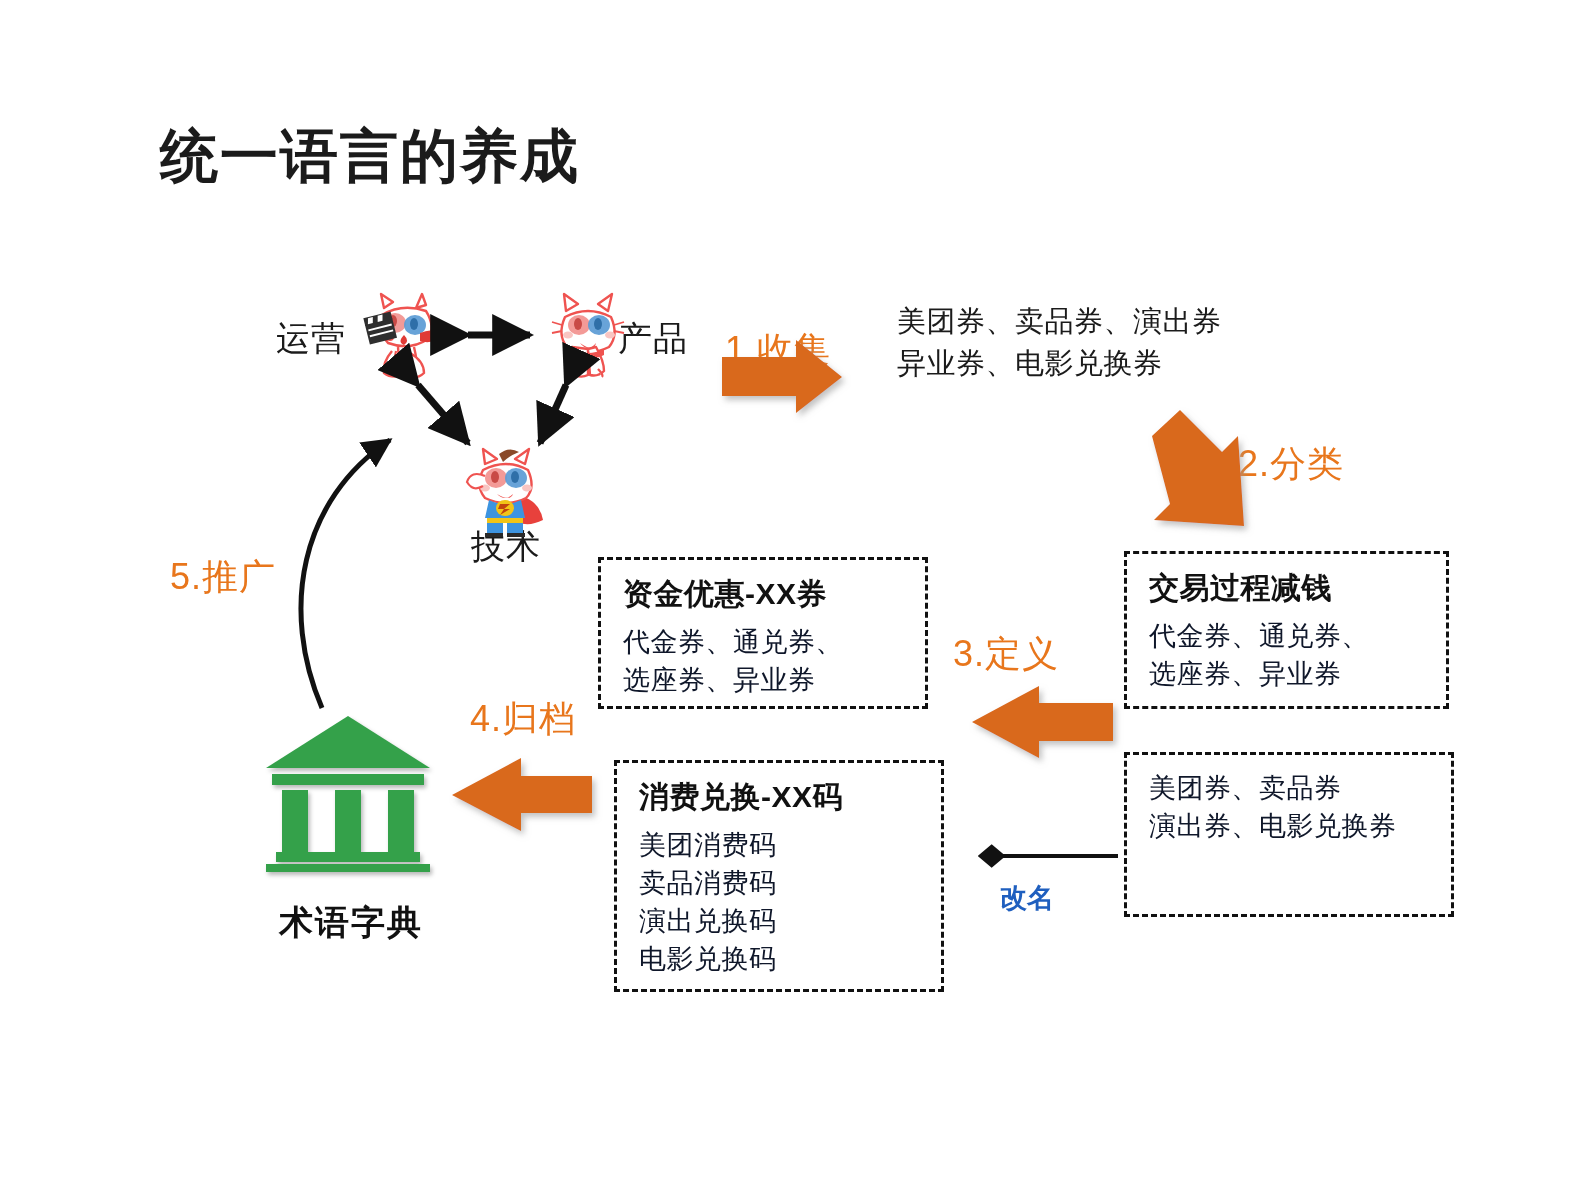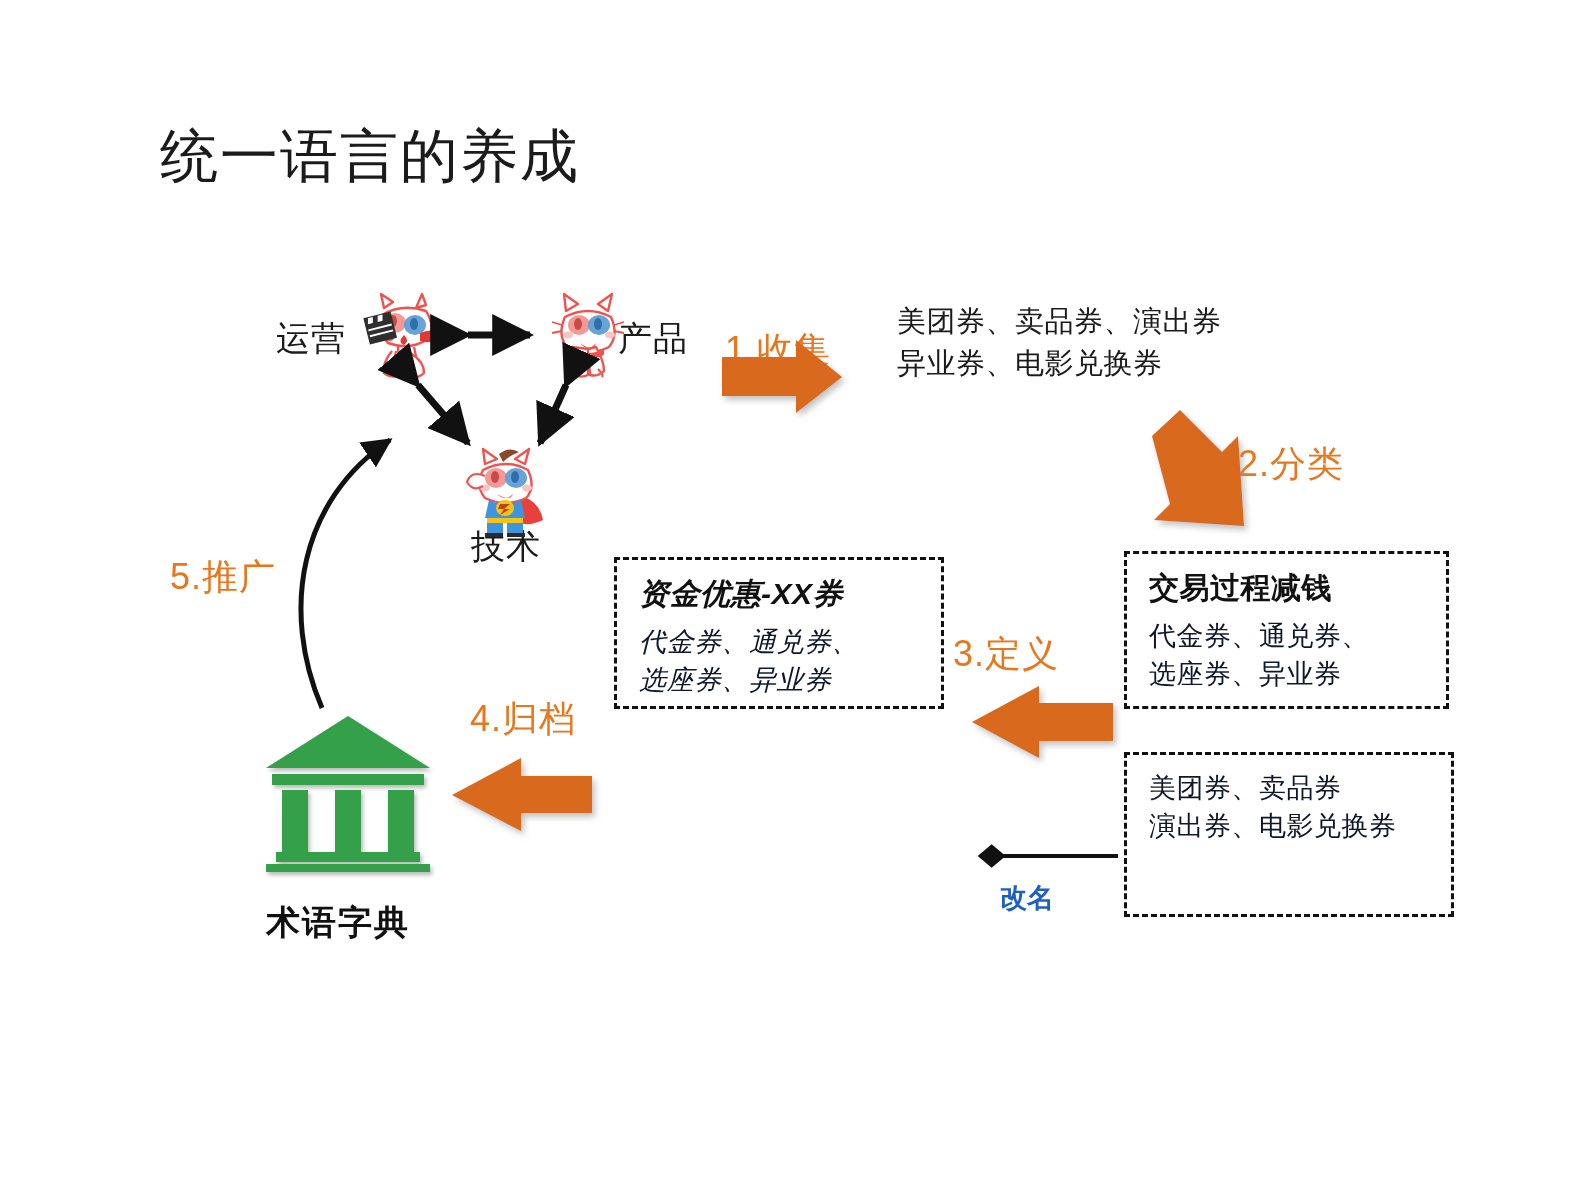--- a/index.html
+++ b/index.html
@@ -18,21 +18,21 @@
     background: #ffffff;
     overflow: hidden;
   }
   .abs { position: absolute; }
 
   
   #page-title {
     left: 160px;
     top: 124px;
     font-size: 58px;
-    font-weight: 400;
+    font-weight: 700;
     letter-spacing: 2px;
     color: #1b1b1b;
     line-height: 1.1;
     white-space: nowrap;
   }
 
   
   .role-label {
     font-size: 34px;
     color: #1b1b1b;
@@ -87,20 +87,21 @@
   }
 
   
   #dict-icon { left: 262px; top: 712px; width: 172px; height: 160px; }
   #dict-icon svg { display: block; width: 100%; height: 100%;
     filter: drop-shadow(2px 3px 2px rgba(0,0,0,0.28)); }
   #dict-label {
     left: 266px;
     top: 900px;
     width: 170px;
+    text-align: center;
     font-size: 34px;
     font-weight: bold;
     color: #111111;
     letter-spacing: 2px;
     white-space: nowrap;
   }
 
   
   #rename-label {
     left: 1000px;
@@ -229,31 +230,38 @@
   <div class="abs step-label" style="left:470px; top:695px;">4.归档</div>
 
   <div class="abs step-label" style="left:170px; top:521px;margin-top:32px;">5.推广</div>
 
   <div class="abs cat-box" style="left:1124px; top:551px; width:325px; height:158px;">
     <div class="box-title">交易过程减钱</div>
     <div class="box-line">代金券、通兑券、</div>
     <div class="box-line">选座券、异业券</div>
   </div>
 
-  <div class="abs cat-box" style="left:614px; top:557px; width:330px; height:152px;font-style:italic;">
+  <div class="abs cat-box" style="left:598px; top:557px; width:330px; height:152px;">
     <div class="box-title">资金优惠-XX券</div>
     <div class="box-line">代金券、通兑券、</div>
     <div class="box-line">选座券、异业券</div>
   </div>
 
   <div class="abs cat-box" style="left:1124px; top:752px; width:330px; height:165px;">
     <div class="box-line">美团券、卖品券</div>
     <div class="box-line">演出券、电影兑换券</div>
   </div>
 
+  <div class="abs cat-box" style="left:614px; top:760px; width:330px; height:232px;">
+    <div class="box-title">消费兑换-XX码</div>
+    <div class="box-line">美团消费码</div>
+    <div class="box-line">卖品消费码</div>
+    <div class="box-line">演出兑换码</div>
+    <div class="box-line">电影兑换码</div>
+  </div>
 
   <div class="abs" id="dict-icon">
     <svg viewBox="0 0 172 160">
       <g fill="#34A14A">
         <path d="M86 4 L168 56 L4 56 Z"></path>
         <rect x="10" y="62" width="152" height="11"></rect>
         <rect x="20" y="78" width="26" height="62"></rect>
         <rect x="73" y="78" width="26" height="62"></rect>
         <rect x="126" y="78" width="26" height="62"></rect>
         <rect x="14" y="140" width="144" height="10"></rect>

